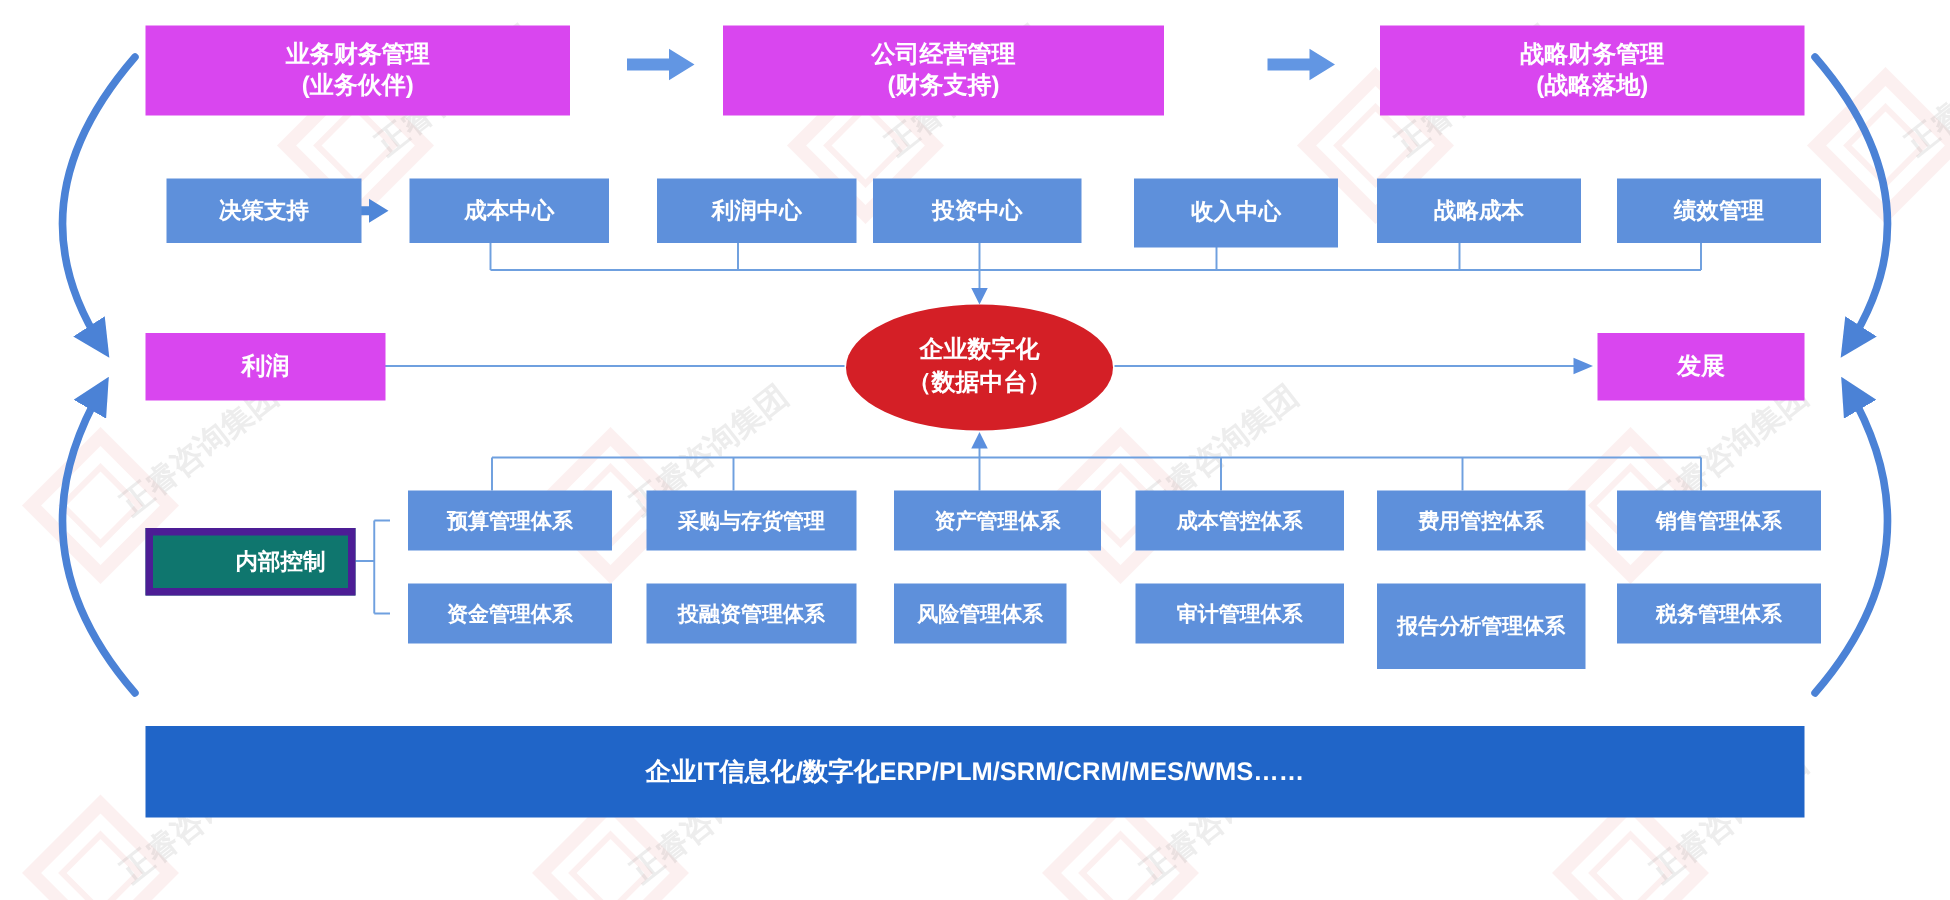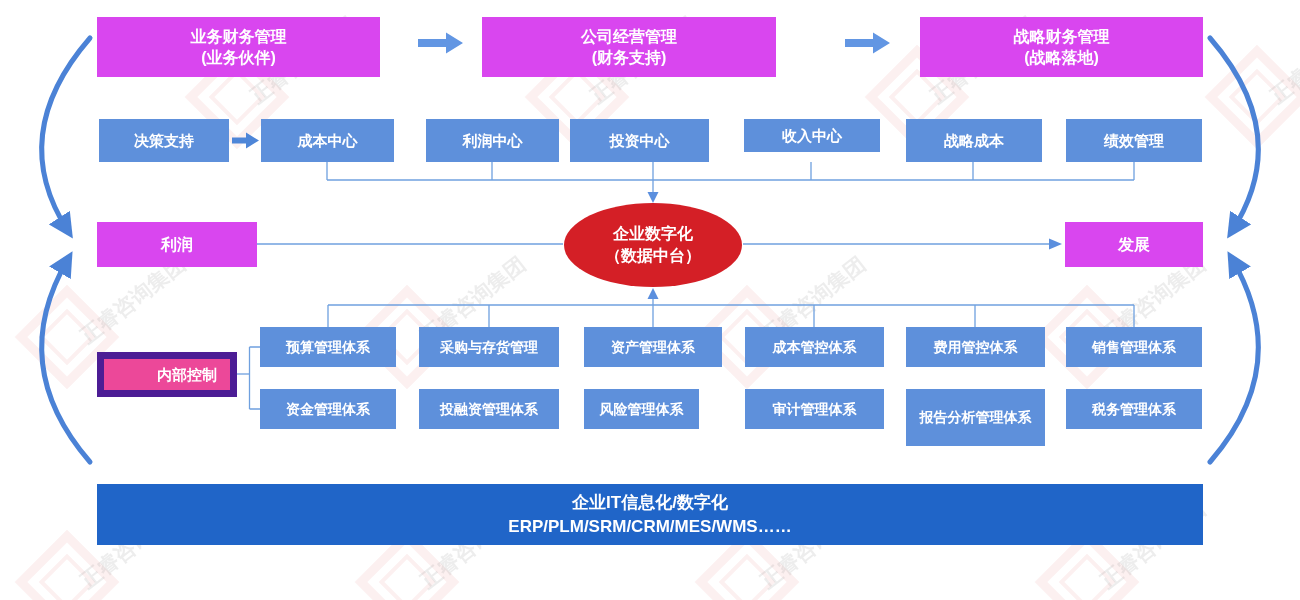--- a/index.html
+++ b/index.html
@@ -11,30 +11,30 @@
             border:9px solid rgba(214,60,60,0.08);}
   .wm .seal:before{content:"";position:absolute;inset:8px;border:4px solid rgba(214,60,60,0.08);}
   .wm .wm-text{position:absolute;left:40px;top:-14px;transform:rotate(-38deg);
                font-size:21px;font-weight:bold;color:rgba(140,140,140,0.16);white-space:nowrap;}
   
   svg.connectors{position:absolute;left:0;top:0;width:1300px;height:600px;}
   
   .bx{position:absolute;display:flex;flex-direction:column;align-items:center;justify-content:center;
       color:#fff;font-weight:bold;text-align:center;line-height:1.32;box-sizing:border-box;}
   .dark{background:#d946ef;}
-  .light{background:#5e90db;}
-  .ctrl{background:#ec4899;border:7px solid #4c1d95;padding-left:40px;}
+  .light{background:#5e90db;margin-left:12px;}
+  .ctrl{background:#0f766e;border:5px solid #4c1d95;padding-left:40px;}
   .f16{font-size:16px;}
   .f15{font-size:15px;}
   .f14{font-size:14px;}
   .ellipse{position:absolute;left:564px;top:203px;width:178px;height:84px;border-radius:50%;
            background:#d41f26;display:flex;flex-direction:column;align-items:center;justify-content:center;
            color:#fff;font-weight:bold;font-size:16px;line-height:1.35;text-align:left;}
   .banner{position:absolute;left:97px;top:484px;width:1106px;height:61px;background:#2065c8;
-          display:flex;flex-direction:column;align-items:center;justify-content:center;
+          display:flex;align-items:center;justify-content:center;
           color:#fff;font-weight:bold;font-size:17px;line-height:1.4;}
 </style>
 </head>
 <body>
 
 <div class="canvas">
 
   <div>
     <div class="wm" style="left:200px;top:60px">
         <div class="seal"></div>
@@ -151,21 +151,21 @@
     </div>
   <div class="bx light f15" style="left:261px;top:119px;width:133px;height:43px">
       <span>成本中心</span>
     </div>
   <div class="bx light f15" style="left:426px;top:119px;width:133px;height:43px">
       <span>利润中心</span>
     </div>
   <div class="bx light f15" style="left:570px;top:119px;width:139px;height:43px">
       <span>投资中心</span>
     </div>
-  <div class="bx light f15" style="left:744px;top:119px;width:136px;height:33px">
+  <div class="bx light f15" style="left:744px;top:119px;width:136px;height:46px">
       <span>收入中心</span>
     </div>
   <div class="bx light f15" style="left:906px;top:119px;width:136px;height:43px">
       <span>战略成本</span>
     </div>
   <div class="bx light f15" style="left:1066px;top:119px;width:136px;height:43px">
       <span>绩效管理</span>
     </div>
 
   <div class="ellipse">

